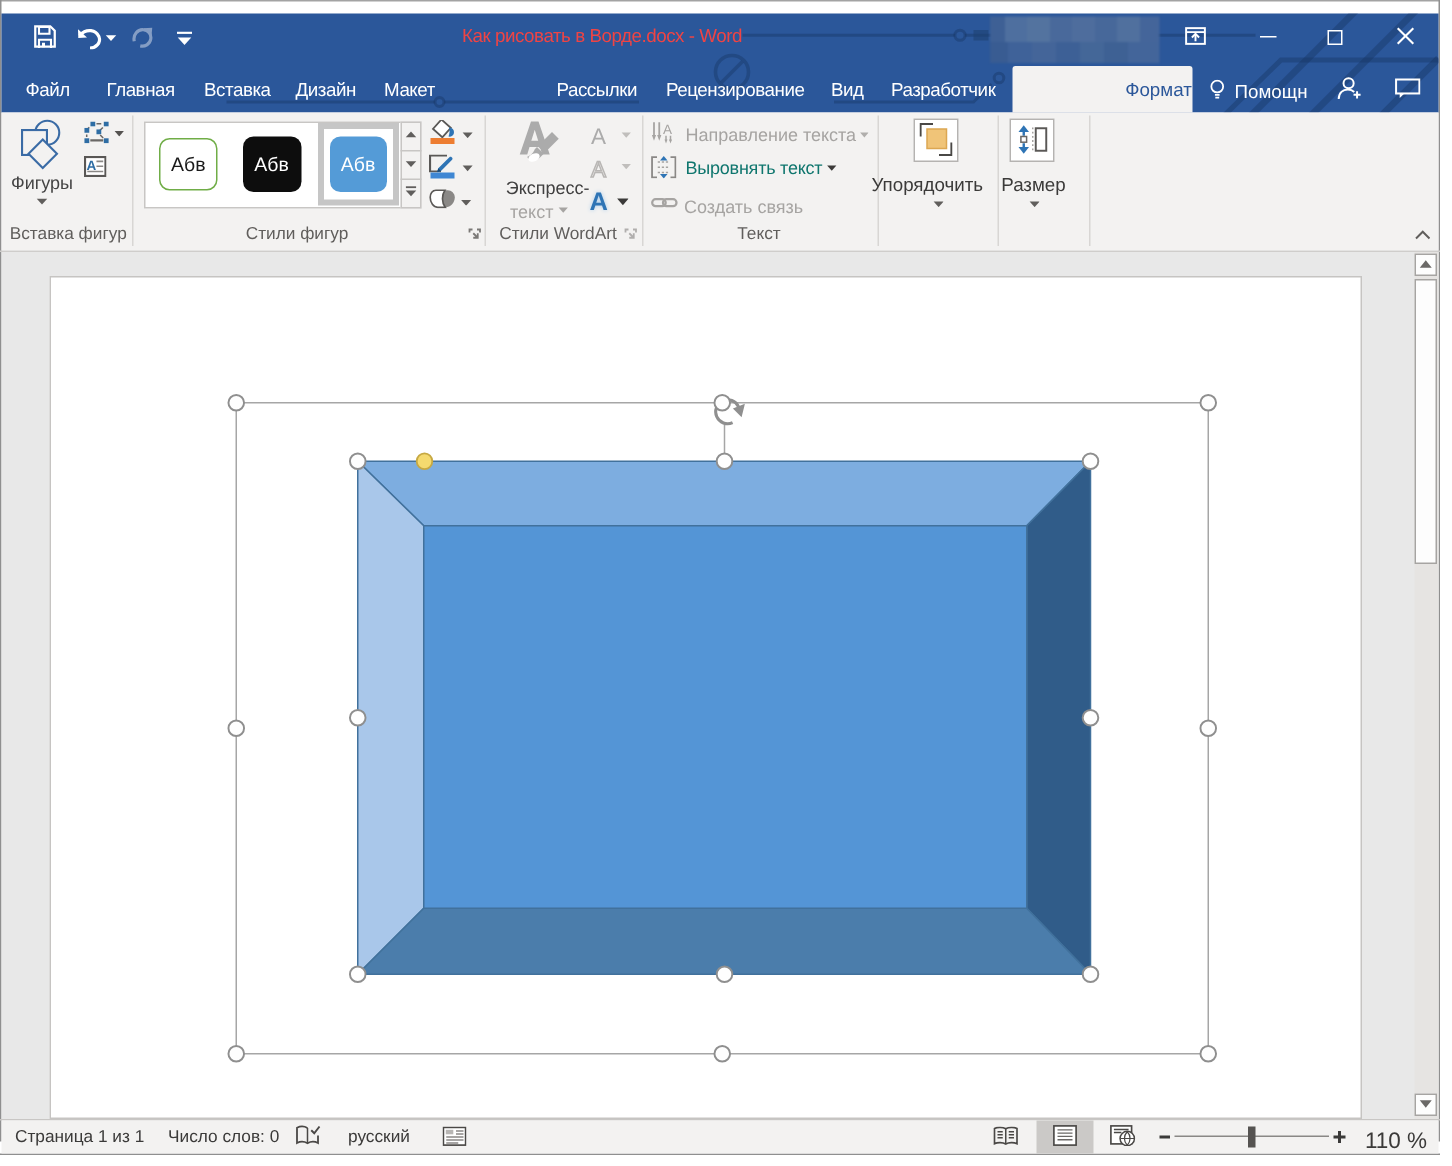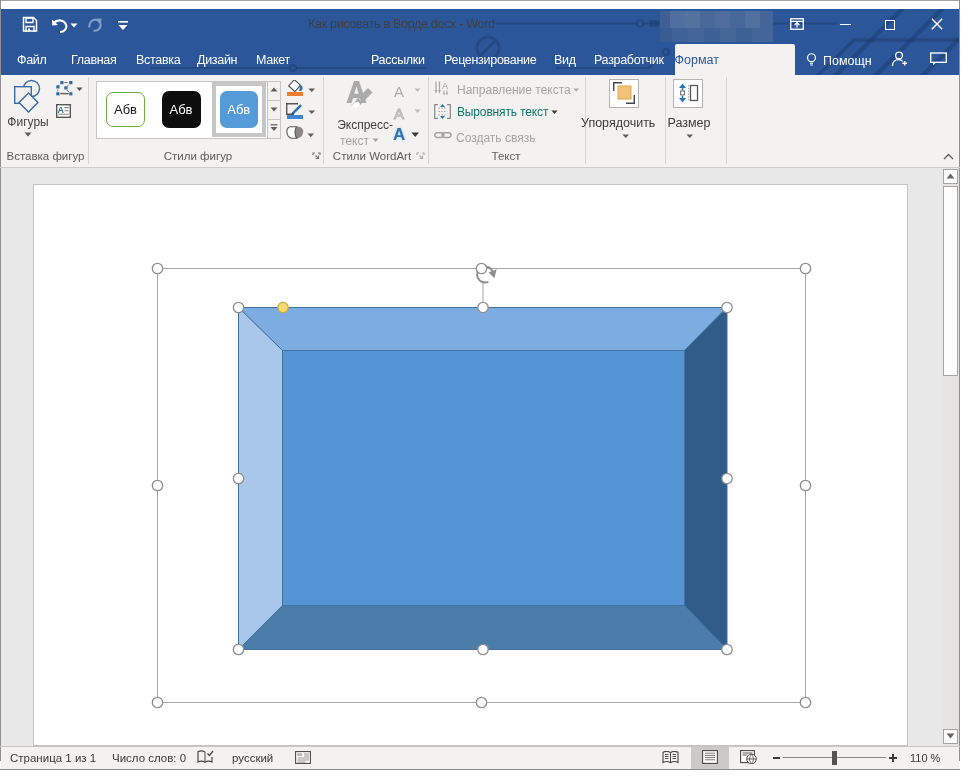--- a/index.html
+++ b/index.html
@@ -55,21 +55,21 @@
 </svg>
 <svg class="ab" style="left:87px;top:18px;" width="15" height="14" viewBox="0 0 15 14" opacity="0.42">
   <path d="M2.5,9.5 C1.5,5 5,1.5 8.5,1.8 C12,2.1 14,5 13.5,8 C13,11.5 9.5,13.3 6.5,12.6" fill="none" stroke="#fff" stroke-width="2.1"></path>
   <path d="M14.5,0.5 L8.5,0.8 L14,6 Z" fill="#fff"></path>
 </svg>
 <svg class="ab" style="left:117px;top:21px;" width="12" height="10" viewBox="0 0 12 10">
   <rect x="1" y="0" width="10" height="1.6" fill="#fff"></rect>
   <path d="M1.5,4 L6,9 L10.5,4 Z" fill="#fff"></path>
 </svg>
 
-<div class="txt" style="left:308px;top:17px;font-size:12.5px;letter-spacing:-0.3px;color:#404040;">Как рисовать в Ворде.docx - Word</div>
+<div class="txt" style="left:308px;top:17px;font-size:12.5px;letter-spacing:-0.3px;color:#ef4444;">Как рисовать в Ворде.docx - Word</div>
 
 <svg class="ab" style="left:790px;top:18px;" width="14" height="12" viewBox="0 0 14 12">
   <rect x="0.75" y="0.75" width="12.5" height="10.5" fill="none" stroke="#fff" stroke-width="1.3"></rect>
   <line x1="0.75" y1="3.4" x2="13.25" y2="3.4" stroke="#fff" stroke-width="1.2"></line>
   <path d="M7,9.5 L7,5" stroke="#fff" stroke-width="1.3"></path>
   <path d="M4.6,7 L7,4.6 L9.4,7" fill="none" stroke="#fff" stroke-width="1.3"></path>
 </svg>
 <div class="ab" style="left:839.5px;top:23.5px;width:11px;height:1.6px;background:#fff;"></div>
 <div class="ab" style="left:884.5px;top:19.5px;width:8.6px;height:8.6px;border:1.4px solid #fff;"></div>
 <svg class="ab" style="left:930.5px;top:18px;" width="12" height="12" viewBox="0 0 12 12">
@@ -81,21 +81,21 @@
 <div class="txt" style="left:136px;top:52.5px;font-size:12.5px;letter-spacing:-0.3px;color:#fff;">Вставка</div>
 <div class="txt" style="left:197px;top:52.5px;font-size:12.5px;letter-spacing:-0.3px;color:#fff;">Дизайн</div>
 <div class="txt" style="left:256px;top:52.5px;font-size:12.5px;letter-spacing:-0.3px;color:#fff;">Макет</div>
 <div class="txt" style="left:309px;top:52.5px;font-size:12.5px;letter-spacing:-0.3px;color:#fff;margin-top:39px;">Ссылки</div>
 <div class="txt" style="left:371px;top:52.5px;font-size:12.5px;letter-spacing:-0.3px;color:#fff;">Рассылки</div>
 <div class="txt" style="left:444px;top:52.5px;font-size:12.5px;letter-spacing:-0.3px;color:#fff;">Рецензирование</div>
 <div class="txt" style="left:554px;top:52.5px;font-size:12.5px;letter-spacing:-0.3px;color:#fff;">Вид</div>
 <div class="txt" style="left:594px;top:52.5px;font-size:12.5px;letter-spacing:-0.3px;color:#fff;">Разработчик</div>
 
 <div class="ab" style="left:674.5px;top:44px;width:120px;height:31px;background:#f3f2f1;border-radius:2px 2px 0 0;"></div>
-<div class="txt" style="left:674.5px;top:53px;width:120px;text-align:left;font-size:12.5px;color:#2b579a;">Формат</div>
+<div class="txt" style="left:674.5px;top:53px;width:120px;text-align:right;font-size:12.5px;color:#2b579a;">Формат</div>
 
 <svg class="ab" style="left:806px;top:52.5px;" width="11" height="14" viewBox="0 0 12 15">
   <circle cx="6" cy="5" r="4.3" fill="none" stroke="#fff" stroke-width="1.3"></circle>
   <path d="M4.3,11 h3.4 M4.6,13 h2.8" stroke="#fff" stroke-width="1.2"></path>
   <path d="M4.8,9 C4.8,7.5 3.4,7 3.4,5.4 M7.2,9 C7.2,7.5 8.6,7 8.6,5.4" fill="none" stroke="#fff" stroke-width="0"></path>
 </svg>
 <div class="txt" style="left:823px;top:53.5px;font-size:12.5px;color:#fff;">Помощн</div>
 <svg class="ab" style="left:891px;top:51px;" width="18" height="16" viewBox="0 0 19 17">
   <circle cx="8.5" cy="4.8" r="3.6" fill="none" stroke="#fff" stroke-width="1.4"></circle>
   <path d="M1.5,16 C1.5,11.5 4.5,9.2 8,9.2 C10,9.2 11.5,10 12.5,11" fill="none" stroke="#fff" stroke-width="1.4"></path>
@@ -389,13 +389,13 @@
   <path d="M2.6,3 h9.8 M2.6,5 h5" stroke="#4a4846" stroke-width="0.9"></path>
   <circle cx="11.5" cy="9" r="4.8" fill="#fff" stroke="#4a4846" stroke-width="1"></circle>
   <path d="M7,9 h9 M11.5,4.5 c-2.5,2.5 -2.5,6.5 0,9 c2.5,-2.5 2.5,-6.5 0,-9" fill="none" stroke="#4a4846" stroke-width="0.8"></path>
 </svg>
 
 <div class="ab" style="left:772.5px;top:756.5px;width:7.5px;height:2px;background:#3b3a39;"></div>
 <div class="ab" style="left:783px;top:757px;width:103px;height:1px;background:#8a8886;"></div>
 <div class="ab" style="left:831.5px;top:750.5px;width:5px;height:14px;background:#555351;"></div>
 <div class="ab" style="left:889px;top:756.5px;width:8px;height:2px;background:#3b3a39;"></div>
 <div class="ab" style="left:892px;top:753.5px;width:2px;height:8px;background:#3b3a39;"></div>
-<div class="txt" style="left:910px;top:751.5px;font-size:11px;color:#3b3a39;">110 %</div>
+<div class="txt" style="left:910px;top:751.5px;font-size:15px;color:#3b3a39;">110 %</div>
 
 </body></html>

